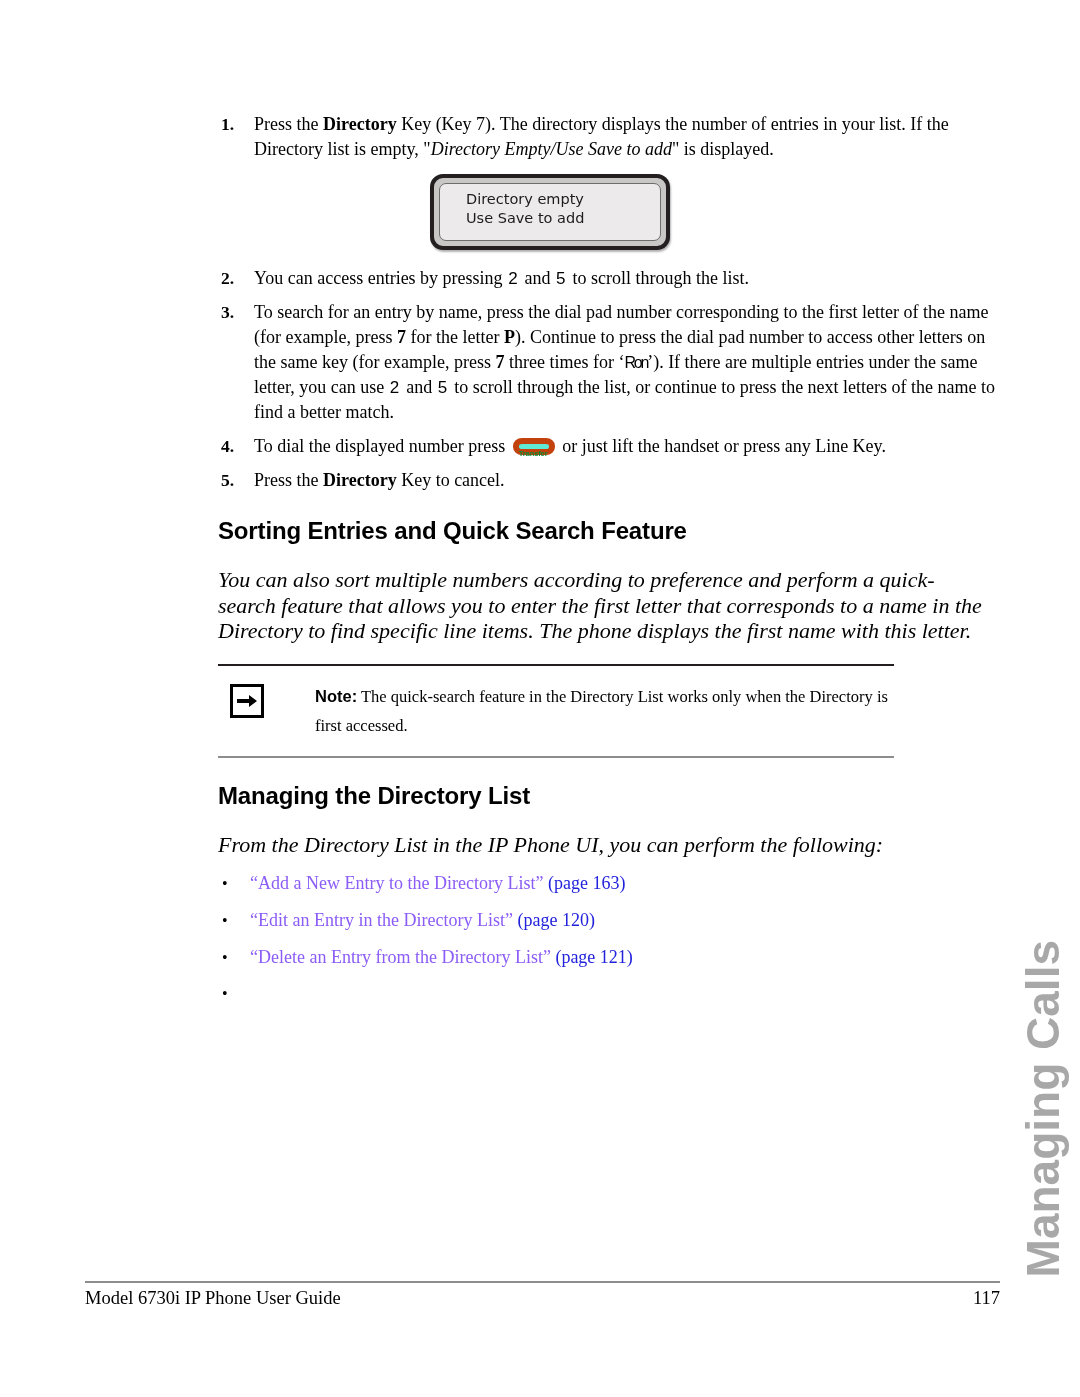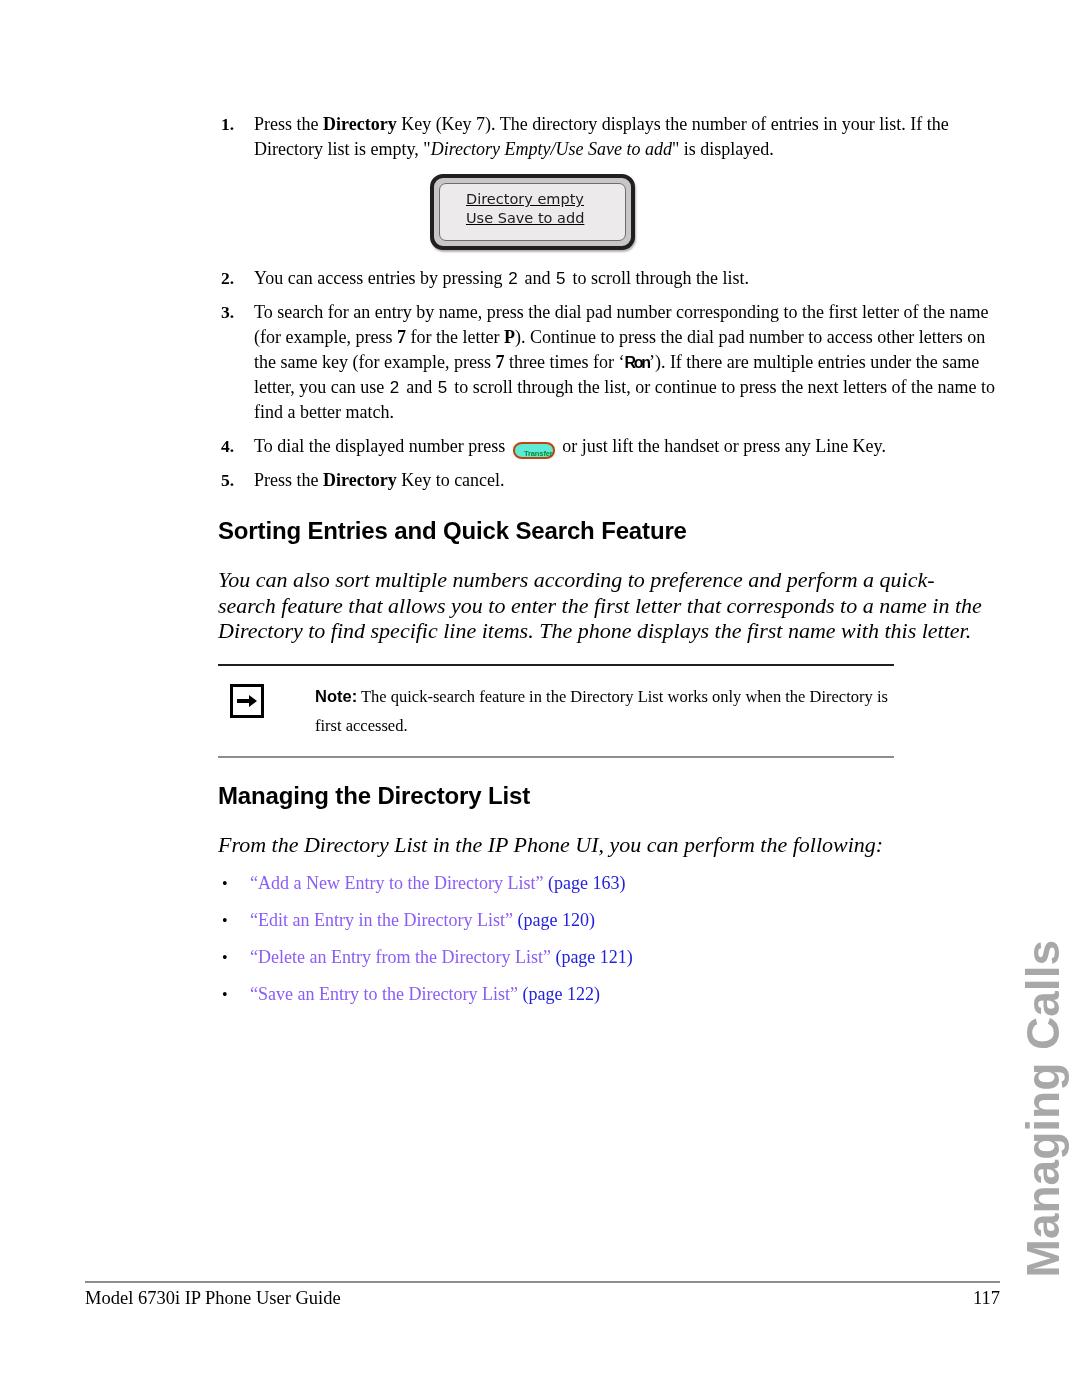--- a/index.html
+++ b/index.html
@@ -60,40 +60,39 @@
   .keycap {
     font-family: "Liberation Sans", sans-serif;
     font-size: 17px;
     letter-spacing: 0.5px;
     padding: 0 2px 0 1px;
   }
   .nameglyph {
     font-family: "Liberation Sans", sans-serif;
     font-size: 16px;
     letter-spacing: -2.2px;
-    font-weight: 700;
+    font-weight: 400;
   }
 
   
   .lcd-figure {
     margin: 12px 0 16px 0;
     display: flex;
     justify-content: flex-start;
     padding-left: 212px;
   }
   .lcd-outer {
-    width: 205px;
+    width: 240px;
     height: 76px;
     border: 4px solid #231f20;
     border-radius: 13px;
     background: #c9c6c6;
     box-sizing: border-box;
     padding: 5px;
     box-shadow: 1px 2px 2px rgba(0,0,0,0.30);
-    text-decoration: underline;
   }
   .lcd-inner {
     width: 100%;
     height: 100%;
     border: 1px solid #6f6c6d;
     border-radius: 7px;
     background: #eceaea;
     box-sizing: border-box;
     padding: 6px 0 0 26px;
     font-family: "DejaVu Sans", sans-serif;
@@ -101,24 +100,24 @@
     line-height: 19px;
     color: #1c1c1c;
   }
 
   
   .xfer-key {
     display: inline-block;
     vertical-align: -4px;
     width: 42px;
     height: 17px;
-    border: 2px solid #c2410c;
+    border: 6px solid #c2410c;
     border-radius: 9px / 8px;
     background: #5eead4;
-    text-align: right;
+    text-align: left;
     line-height: 13px;
     margin: 0 3px;
     box-sizing: border-box;
   }
   .xfer-key span {
     font-family: "Liberation Sans", sans-serif;
     font-size: 7.5px;
     font-weight: bold;
     color: #0b8a36;
     letter-spacing: -0.1px;
@@ -316,21 +315,20 @@
       <li>
         <span class="bullet">•</span>
         <span><a class="xlink" href="#">“Edit an Entry in the Directory List”</a><span class="pageref"> (page 120)</span></span>
       </li>
       <li>
         <span class="bullet">•</span>
         <span><a class="xlink" href="#">“Delete an Entry from the Directory List”</a><span class="pageref"> (page 121)</span></span>
       </li>
       <li>
         <span class="bullet">•</span>
-        <span><a class="xlink" href="#">“Save an Entry to the Directory List”</a><span class="pageref"> (page 122)</span></span>
       </li>
     </ul>
 
   </div>
 
   <div class="vtab">Managing Calls</div>
 
   <div class="footer-rule"></div>
   <div class="footer">
     <span>Model 6730i IP Phone User Guide</span>

